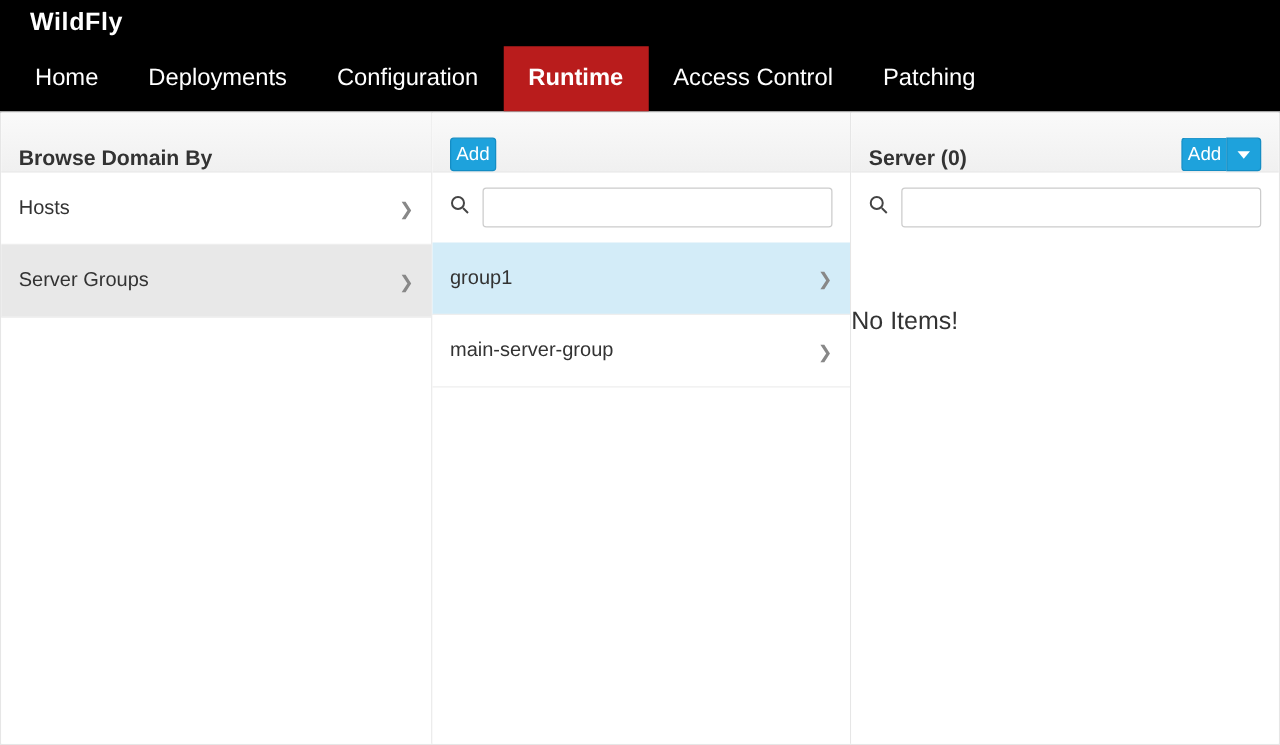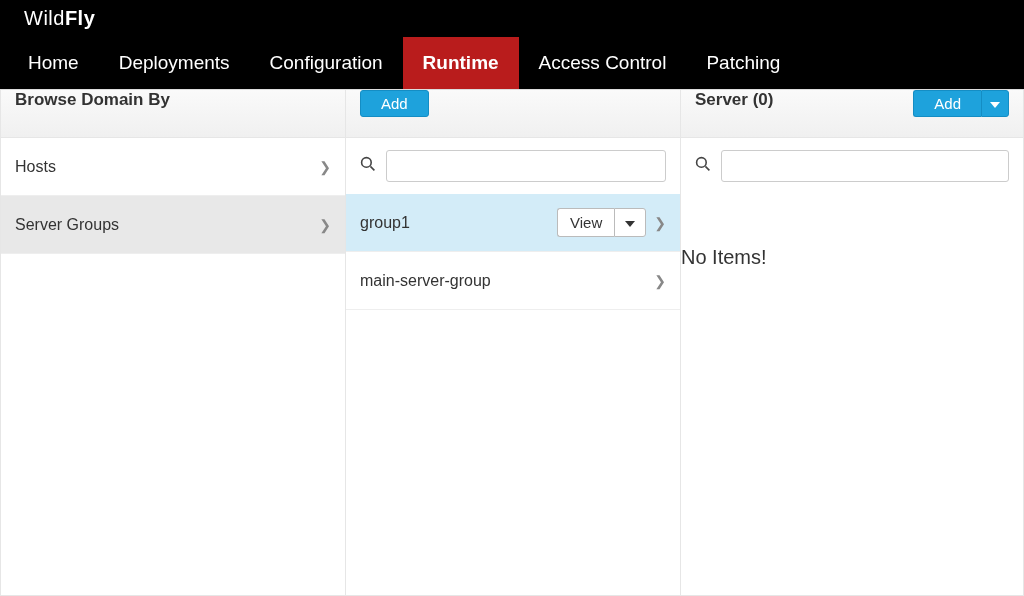--- a/index.html
+++ b/index.html
@@ -1,31 +1,31 @@
 <!DOCTYPE html>
 <html><head>
 <meta charset="utf-8">
 <style>
   * { box-sizing: border-box; margin: 0; padding: 0; }
   html, body { height: 100%; width: 1024px; font-family: "Helvetica Neue", Helvetica, Arial, sans-serif; color: #333; background: #fff; }
   .top-bar { background: #000; color: #fff; height: 36px; display: flex; align-items: center; padding-left: 24px; }
   .brand { font-size: 20px; letter-spacing: 0.5px; }
-  .brand-light { font-weight: 400; }
+  .brand-light { font-weight: 700; }
   .brand-bold { font-weight: 700; }
   .nav-bar { background: #000; color: #fff; height: 54px; display: flex; align-items: stretch; border-top: 1px solid #000; padding-left: 8px; border-bottom: 1px solid #ddd; }
   .nav-item { display: flex; align-items: center; padding: 0 20px; font-size: 19px; font-weight: 400; color: #fff; cursor: pointer; }
   .nav-item.active { background: #b91c1c; font-weight: 600; }
   .columns { display: flex; height: calc(596px - 36px - 54px); border: 1px solid #e6e6e6; border-top: none; }
   .col { border-right: 1px solid #e6e6e6; display: flex; flex-direction: column; background: #fff; }
   .col1 { width: 345px; }
   .col2 { width: 335px; }
   .col3 { flex: 1; border-right: none; }
-  .col-header { background: linear-gradient(#fafafa,#f0f0f0); border-bottom: 1px solid #e6e6e6; height: 48px; display: flex; align-items: flex-start; padding: 0 14px; justify-content: space-between; }
+  .col-header { background: linear-gradient(#fafafa,#f0f0f0); border-bottom: 1px solid #e6e6e6; height: 48px; display: flex; align-items: flex-end; padding: 0 14px; justify-content: space-between; }
   .col-header h3 { font-size: 17px; font-weight: 700; color: #333; }
-  .btn { background: #1ea2dc; color: #fff; border: 1px solid #148dc4; border-radius: 3px; font-size: 15px; padding: 4px 20px; cursor: pointer; }
+  .btn { background: #1ea2dc; color: #fff; border: 1px solid #148dc4; border-radius: 3px; font-size: 15px; padding: 4px 4px; cursor: pointer; }
   .btn-group { display: flex; }
   .btn-group .btn:first-child { border-top-right-radius: 0; border-bottom-right-radius: 0; border-right: none; }
   .btn-group .btn.caret-btn { border-top-left-radius: 0; border-bottom-left-radius: 0; padding: 4px 8px; }
   .caret-down { display: inline-block; width: 0; height: 0; border-left: 5px solid transparent; border-right: 5px solid transparent; border-top: 6px solid currentColor; vertical-align: middle; }
   .search-row { display: flex; align-items: center; padding: 12px 14px; gap: 10px; }
   .search-icon { font-size: 16px; color: #444; }
   .search-input { flex: 1; height: 32px; border: 1px solid #ccc; border-radius: 3px; padding: 0 8px; font-size: 14px; }
   .list-item { display: flex; align-items: center; justify-content: space-between; height: 58px; padding: 0 14px; border-bottom: 1px solid #eee; font-size: 16px; color: #333; cursor: pointer; }
   .list-item.selected-grey { background: #e8e8e8; }
   .list-item.selected-blue { background: #d3ecf8; }
@@ -93,24 +93,20 @@
         <svg class="mag" viewBox="0 0 20 20">
             <circle cx="8" cy="8" r="6"></circle>
             <line x1="13" y1="13" x2="18" y2="18"></line>
           </svg>
       </span>
       <input class="search-input" type="text" value="" style="">
     </div>
     <div class="list-item selected-blue">
       <span>group1</span>
       <span class="row-right">
-        <span class="view-group">
-          <button class="view-btn">View</button>
-          <button class="view-btn caret-only"><span class="caret-down"></span></button>
-        </span>
         <span class="chev">❯</span>
       </span>
     </div>
     <div class="list-item">
       <span>main-server-group</span>
       <span class="chev">❯</span>
     </div>
   </div>
 
   <div class="col col3">

